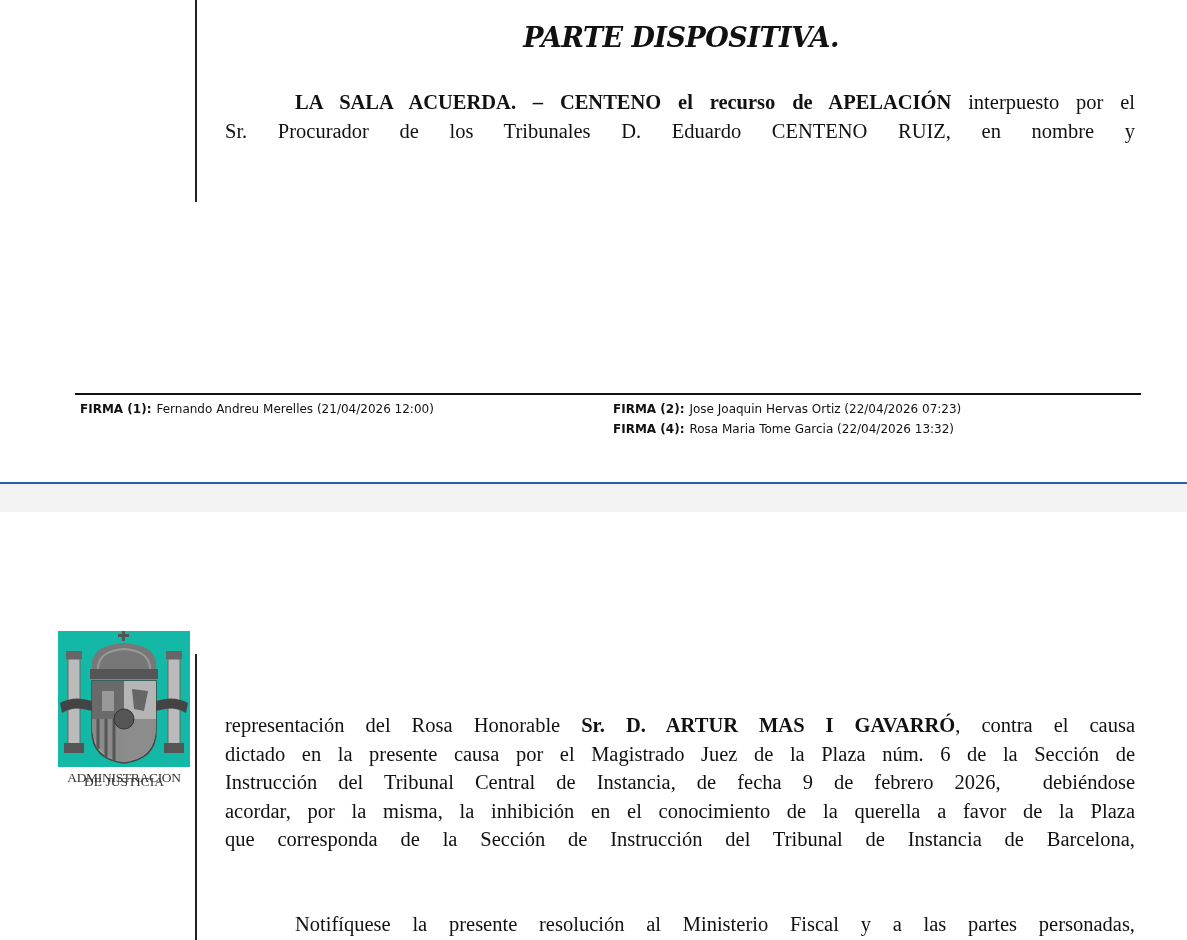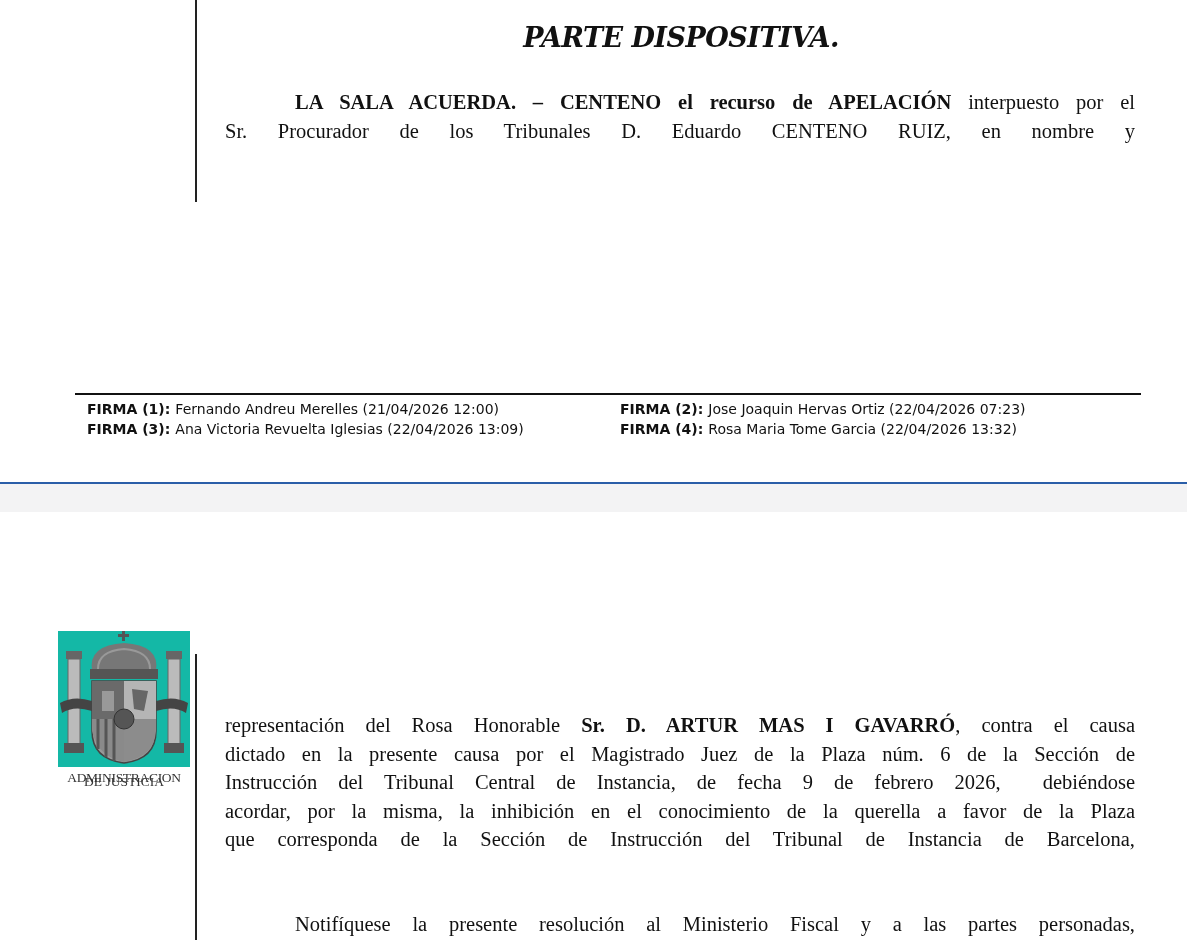--- a/index.html
+++ b/index.html
@@ -29,21 +29,21 @@
     }
     .para b { font-weight: bold; }
     .line { display: block; text-align: justify; text-align-last: justify; white-space: nowrap; }
     .line.last { text-align-last: left; }
     .indent { padding-left: 70px; }
 
     .sig-rule { position: absolute; left: 75px; top: 393px; width: 1066px; height: 2px; background: #111; }
     .sig-block {
       position: absolute; top: 400px;
       font-family: "DejaVu Sans", "Liberation Sans", sans-serif;
-      font-size: 14px; line-height: 19.5px; color: #111; margin-left: 7px;
+      font-size: 12px; line-height: 19.5px; color: #111;
     }
     .sig-block.left { left: 80px; }
     .sig-block.right { left: 613px; }
     .sig-row { white-space: nowrap; }
     .sig-label { font-weight: bold; margin-right: 5px; }
 
     .page-divider { position: absolute; left: 0; top: 482px; width: 1187px; height: 2px; background: #2a5ea8; }
     .page-gap { position: absolute; left: 0; top: 484px; width: 1187px; height: 28px; background: #f3f3f4; }
 
     .logo {
@@ -69,23 +69,20 @@
   <div class="para" style="top: 88px;">
     <span class="line indent"><b>LA SALA ACUERDA. – CENTENO el recurso de APELACIÓN</b><span> interpuesto por el</span></span>
     <span class="line" style="word-spacing: 14px;">Sr. Procurador de los Tribunales D. Eduardo CENTENO RUIZ, en nombre y</span>
   </div>
 
   <div class="sig-rule"></div>
 
   <div class="sig-block left">
     <div class="sig-row">
       <span class="sig-label">FIRMA (1):</span><span>Fernando Andreu Merelles (21/04/2026 12:00)</span>
-    </div>
-    <div class="sig-row">
-      <span class="sig-label">FIRMA (3):</span><span>Ana Victoria Revuelta Iglesias (22/04/2026 13:09)</span>
     </div>
   </div>
 
   <div class="sig-block right">
     <div class="sig-row">
       <span class="sig-label">FIRMA (2):</span><span>Jose Joaquin Hervas Ortiz (22/04/2026 07:23)</span>
     </div>
     <div class="sig-row">
       <span class="sig-label">FIRMA (4):</span><span>Rosa Maria Tome Garcia (22/04/2026 13:32)</span>
     </div>

